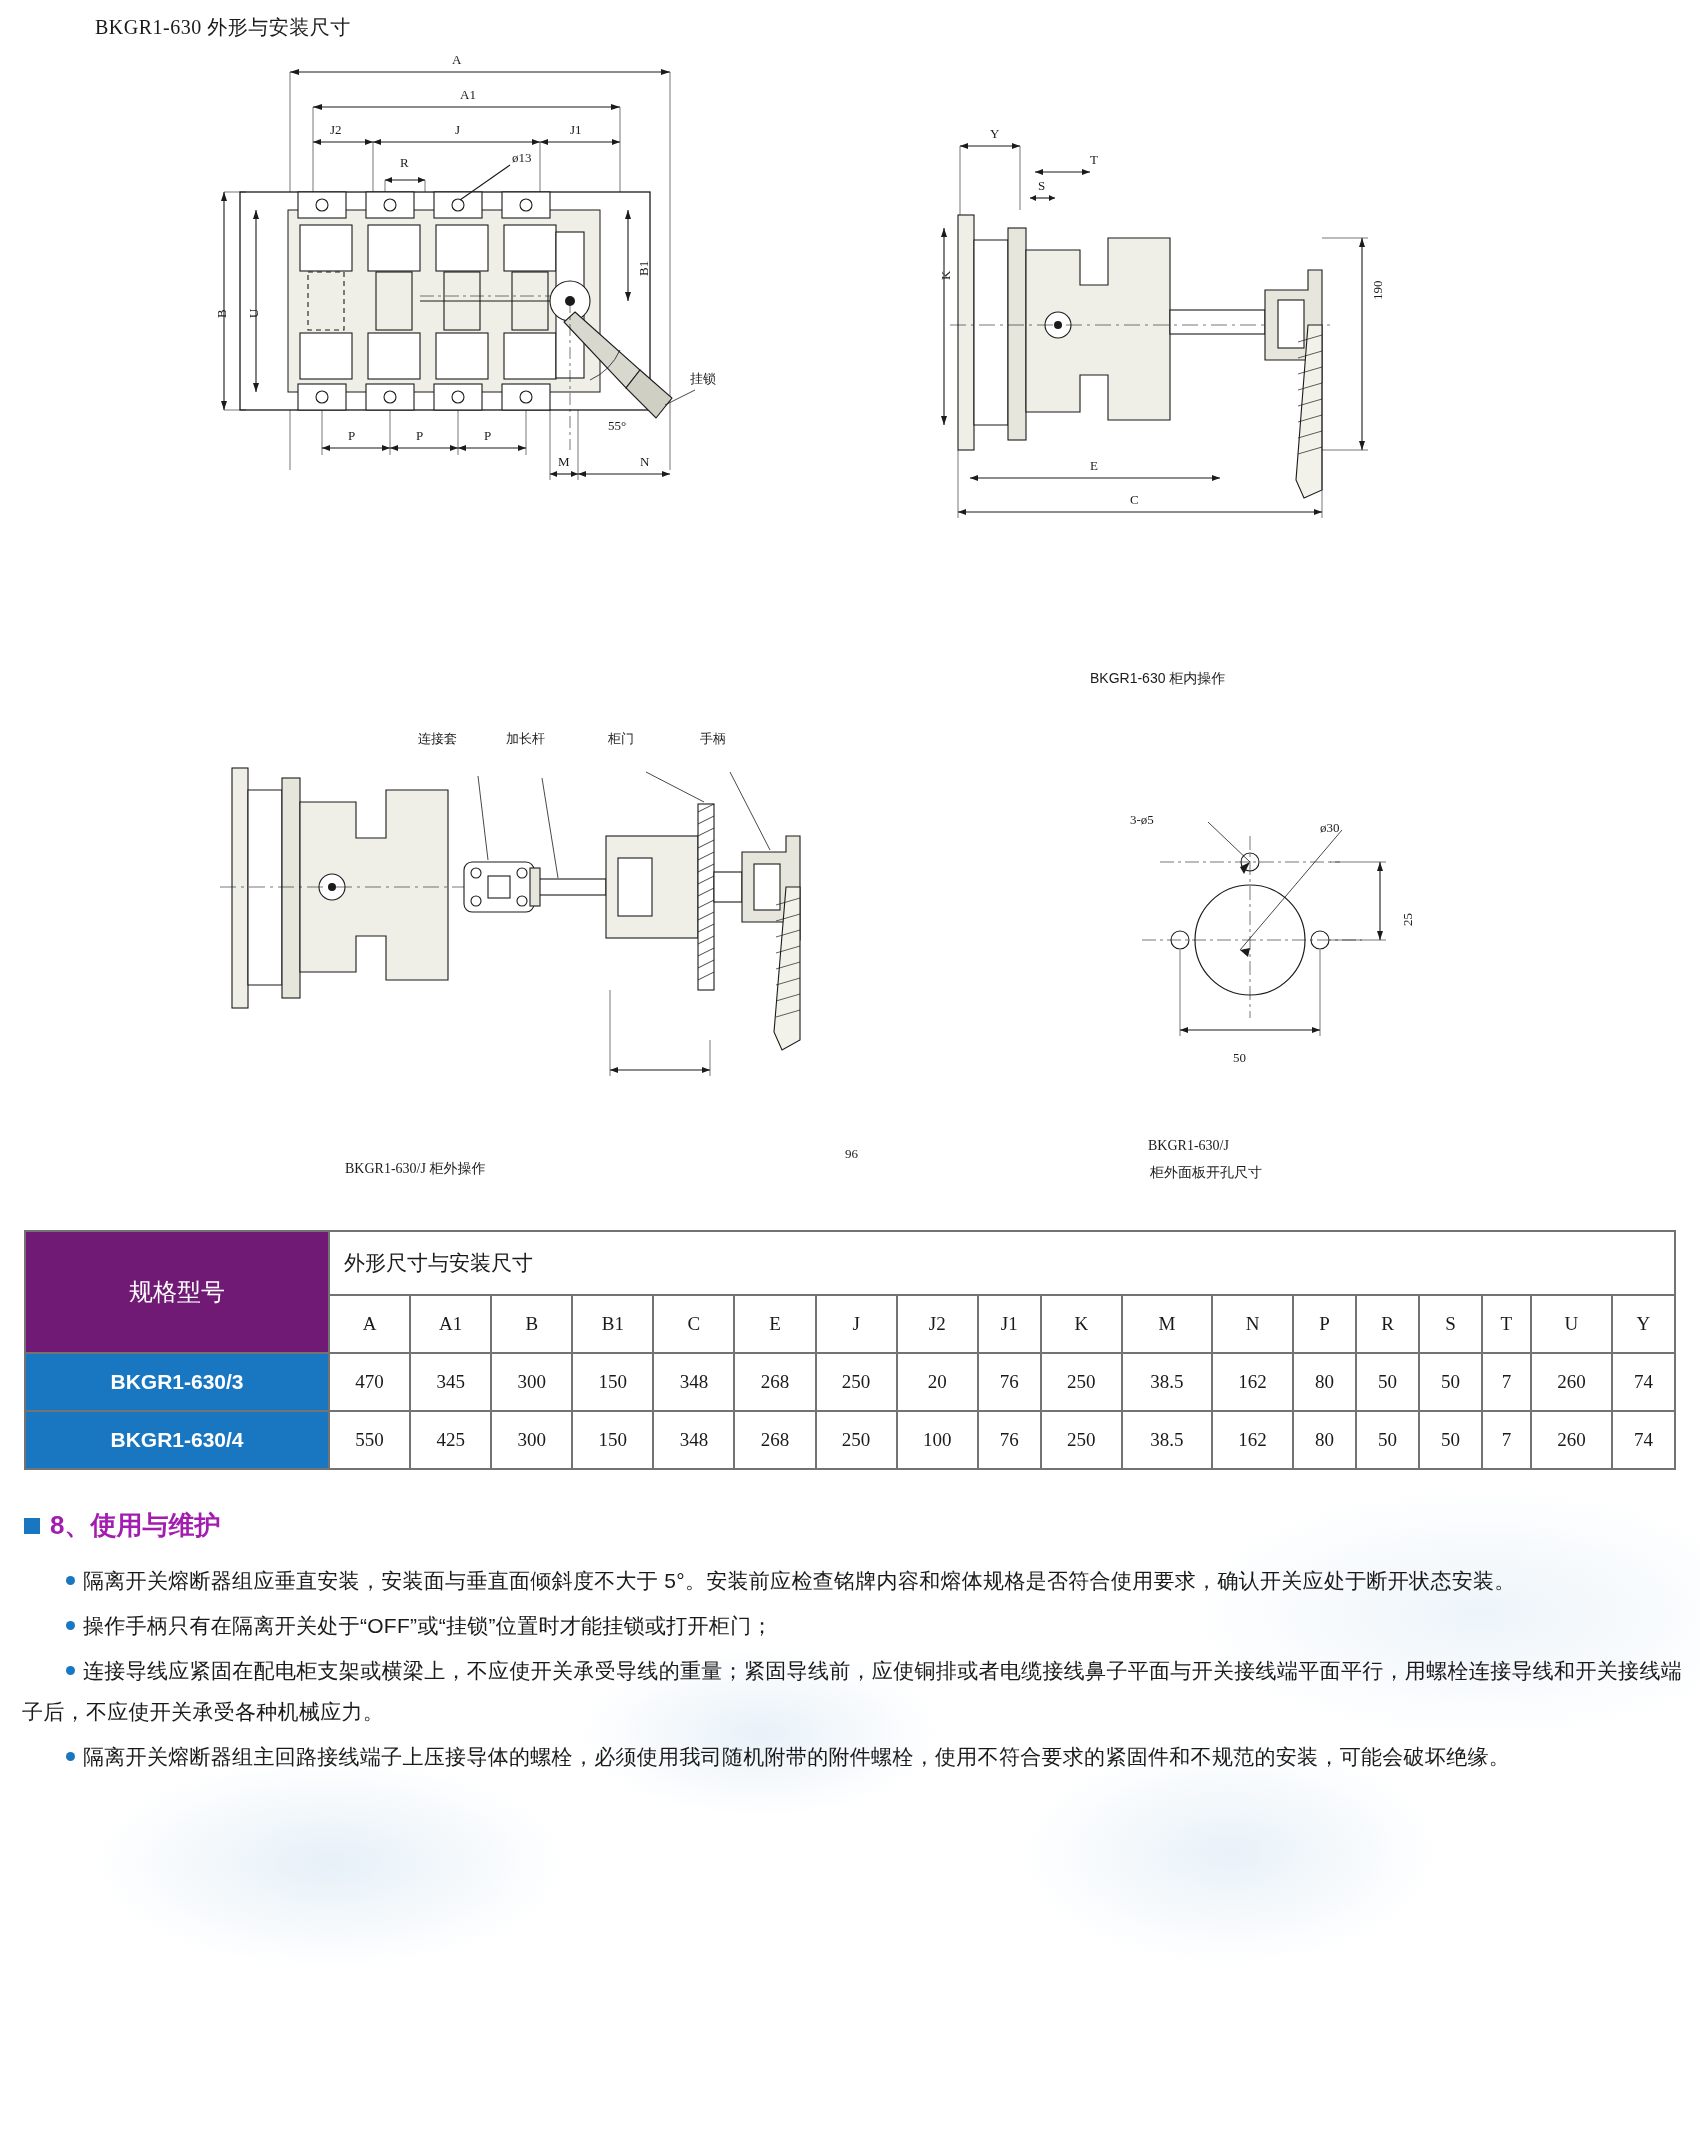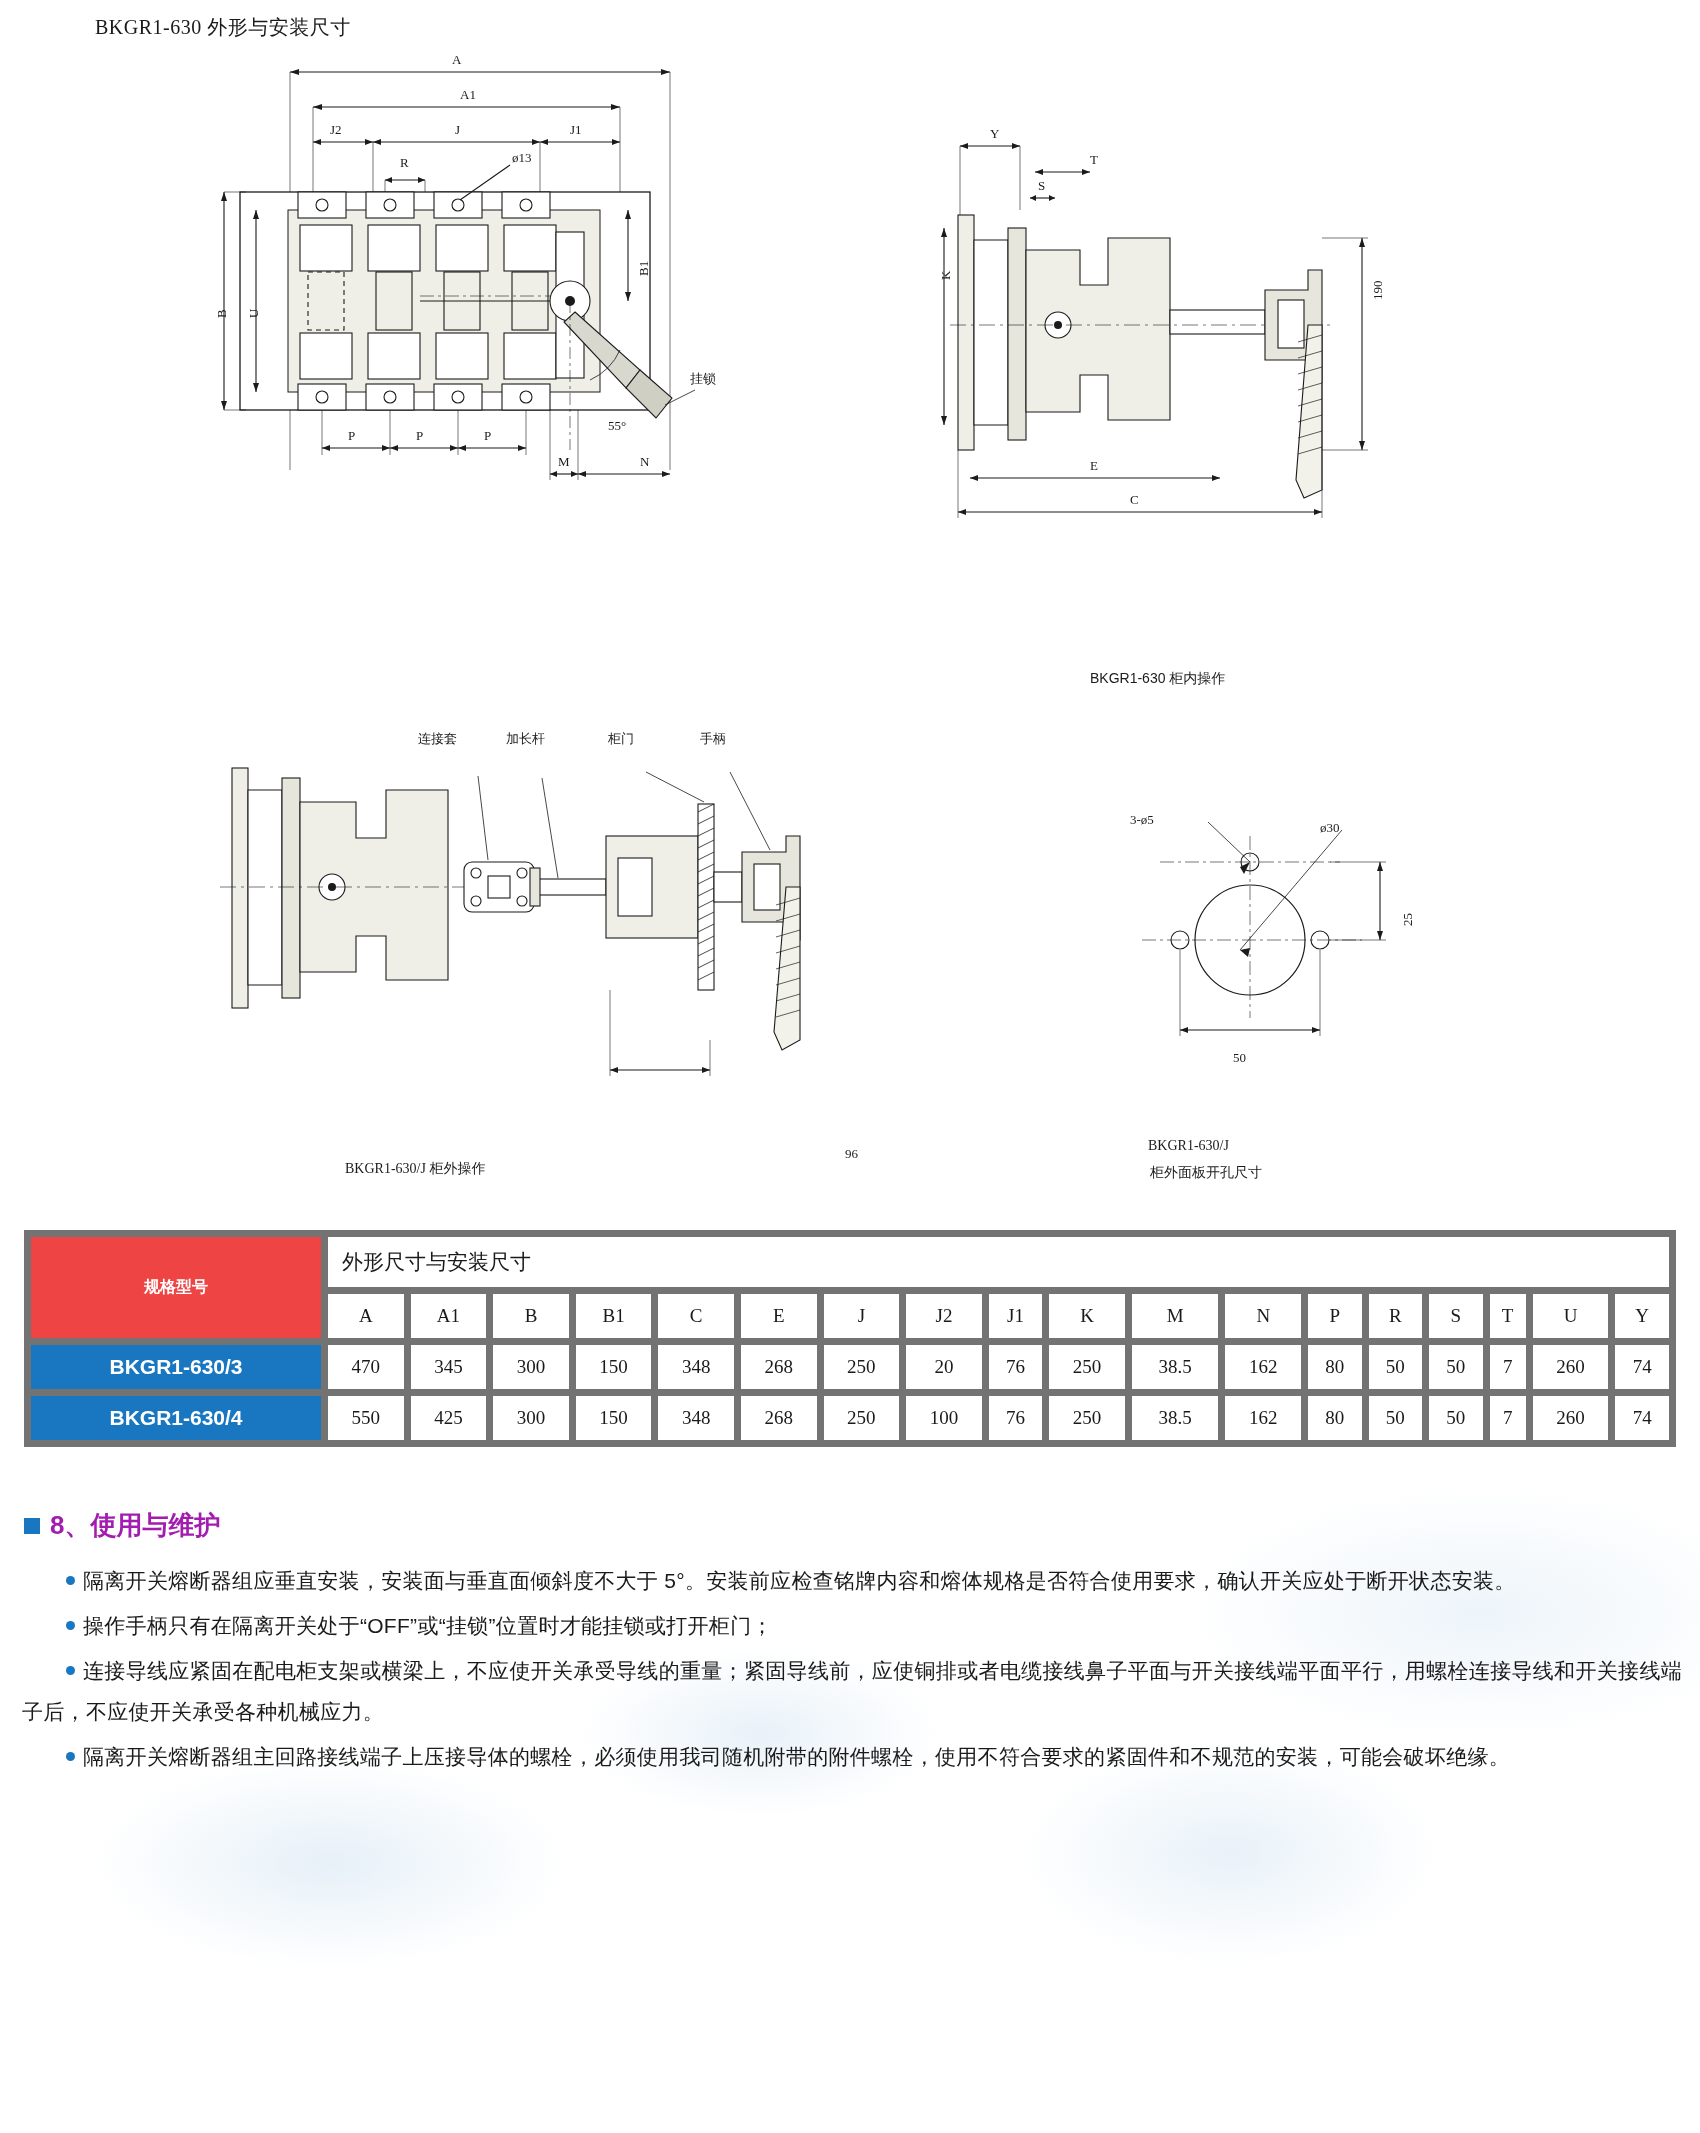--- a/index.html
+++ b/index.html
@@ -87,32 +87,32 @@
   
   .spec-table {
     position: absolute;
     left: 24px;
     top: 1230px;
     width: 1652px;
     border-collapse: collapse;
     font-family: "Liberation Serif", serif;
   }
   .spec-table td, .spec-table th {
-    border: 7px solid #737373;
+    border: 2px solid #737373;
     text-align: center;
     font-size: 19px;
     color: #1a1a1a;
-    padding: 0;
+    padding: 6px;
     height: 44px;
   }
   .spec-table .hdr-blue {
-    background: #ef4444;
+    background: #701a75;
     color: #ffffff;
-    font-weight: bold;
-    font-size: 16px;
+    font-weight: normal;
+    font-size: 24px;
     font-family: "Liberation Sans", sans-serif;
   }
   .spec-table .sub-title {
     text-align: left;
     padding-left: 14px;
     font-size: 21px;
     font-family: "Liberation Sans", sans-serif;
     color: #1a1a1a;
     height: 50px;
   }

